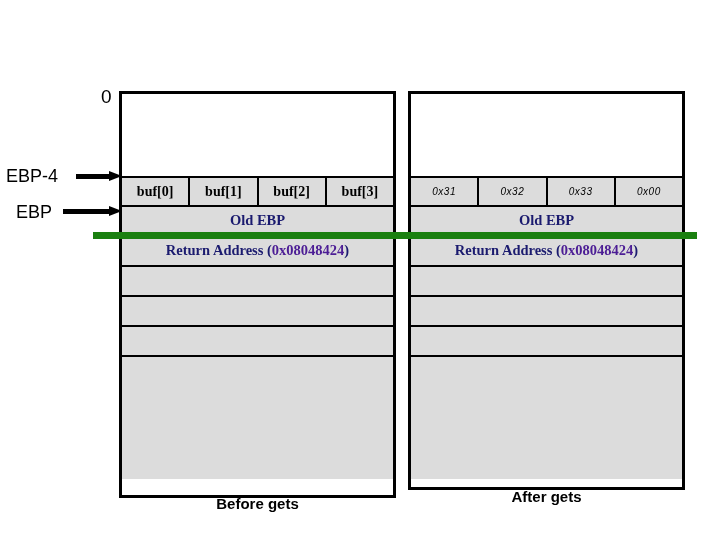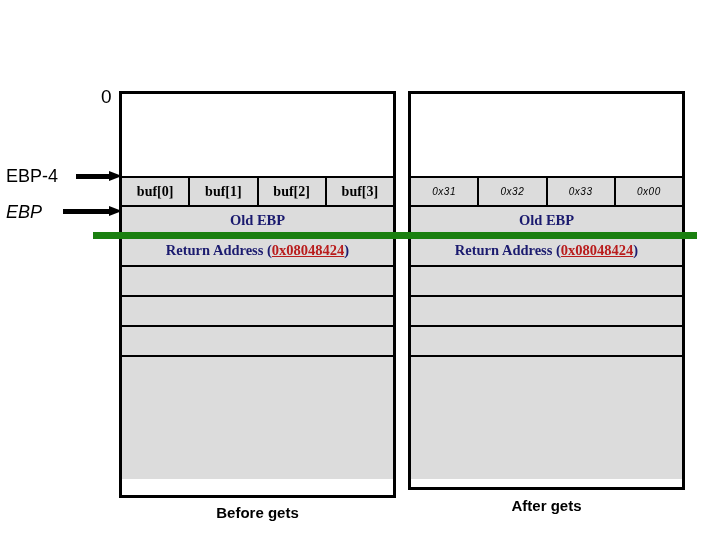--- a/index.html
+++ b/index.html
@@ -109,57 +109,55 @@
   }
 
   .label-navy {
     font-family: "Liberation Serif", serif;
     font-weight: bold;
     font-size: 14.5px;
     color: #1b1b6f;
     white-space: nowrap;
   }
   .label-red {
-    color: #b91c1c;
-    text-decoration: underline;
+    color: #4c1d95;
   }
 
   
   .green-line {
     position: absolute;
     background: #1a8010;
     z-index: 5;
   }
 
   
   .caption {
     position: absolute;
     font-family: "Liberation Sans", sans-serif;
     font-size: 15px;
     font-weight: bold;
     color: #000000;
     text-align: center;
     white-space: nowrap;
-    margin-top: 9px;
   }
 </style>
 </head>
 <body>
 
 <div id="stage">
 
   <div class="zero-label" style="left:101px; top:86px;">0</div>
 
   <div class="ptr-label" style="left:6px; top:166px;">EBP-4</div>
   <div class="ptr-arrow" style="left:76px; top:171px; width:46px;">
     <div class="shaft" style="width:33px;"></div>
     <div class="head" style="left:33px;"></div>
   </div>
 
-  <div class="ptr-label" style="left:6px; top:202px;font-style:italic;">EBP</div>
+  <div class="ptr-label" style="left:16px; top:202px;">EBP</div>
   <div class="ptr-arrow" style="left:63px; top:206px; width:59px;">
     <div class="shaft" style="width:46px;"></div>
     <div class="head" style="left:46px;"></div>
   </div>
 
   <div class="stack-box" style="left:119px; top:91px; width:277px; height:407px;">
 
     <div class="region-empty" style="height:82px;"></div>
 
     <div class="row" style="height:29px;">

